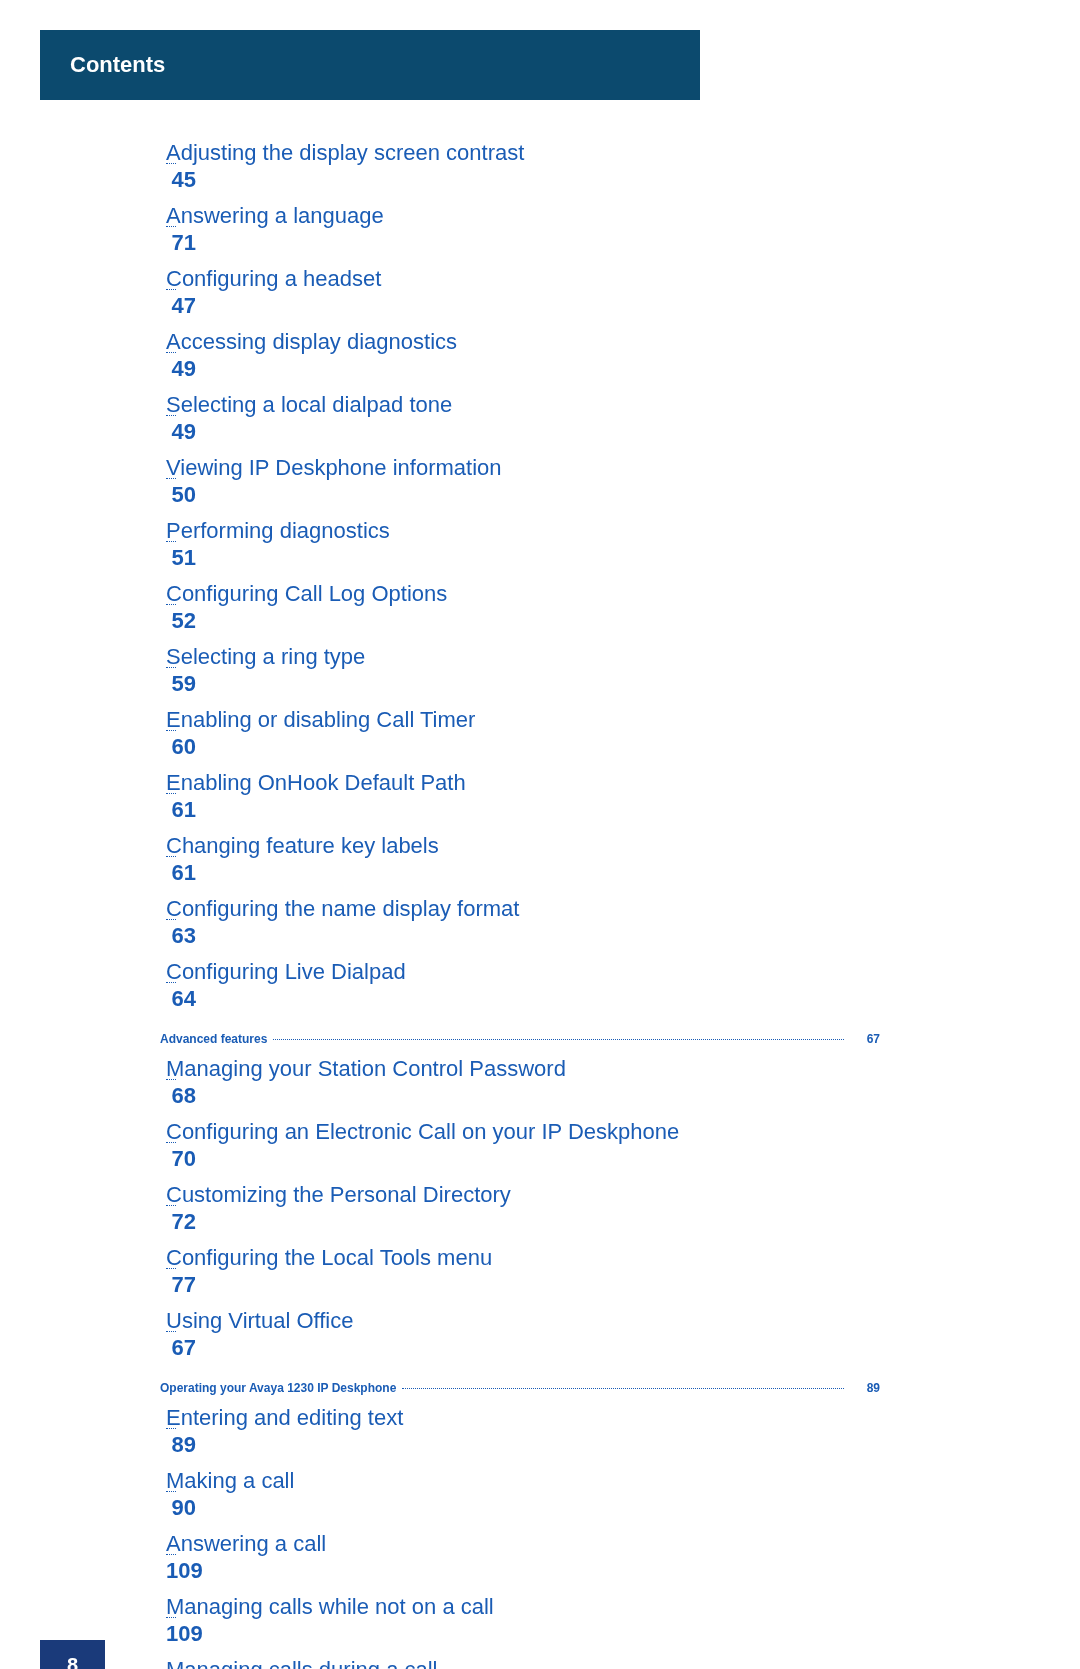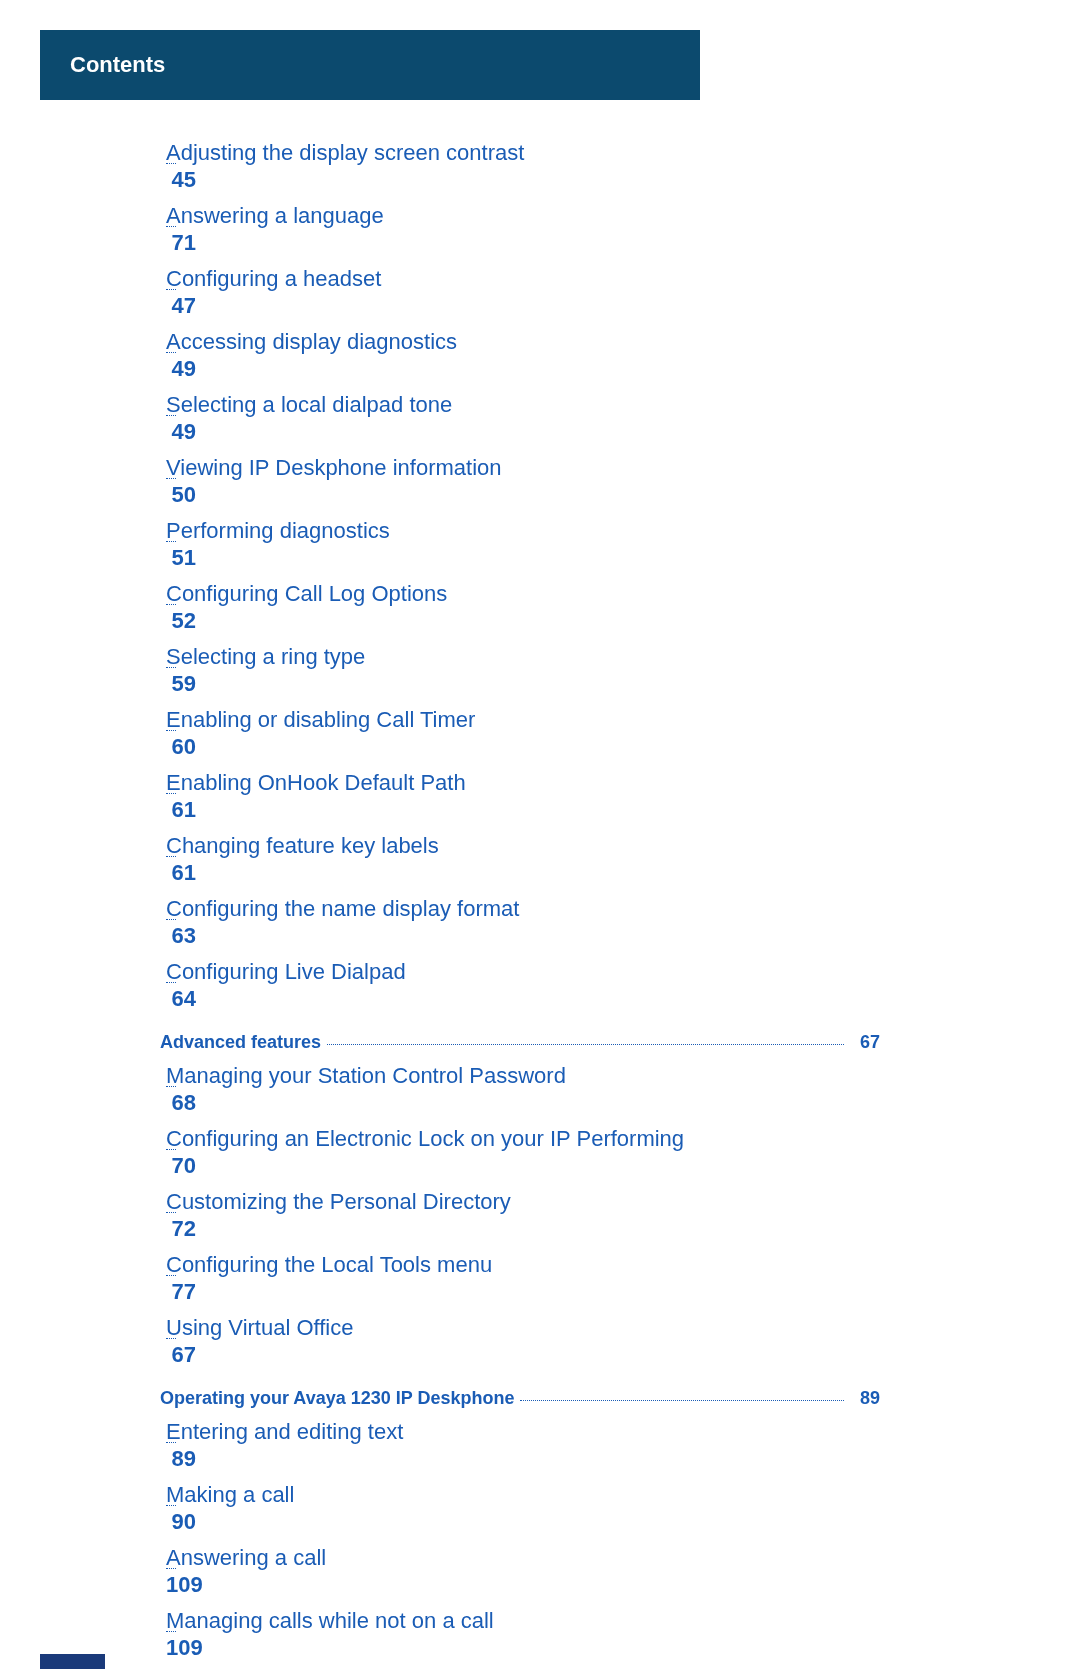--- a/index.html
+++ b/index.html
@@ -70,21 +70,21 @@
       flex-shrink: 0;
       min-width: 30px;
       text-align: right;
     }
 
     .toc-section-header {
       display: flex;
       align-items: baseline;
       margin-bottom: 10px;
       margin-top: 20px;
-      font-size: 18px;
+      font-size: 12px;
     }
 
     .toc-section-link {
       color: #1a5cb5;
       text-decoration: none;
       font-weight: bold;
       white-space: nowrap;
       flex-shrink: 0;
     }
 
@@ -208,21 +208,21 @@
       <a class="toc-section-link">Advanced features</a>
       <span class="toc-section-dots"></span>
       <span class="toc-section-page">67</span>
     </div>
     <div class="toc-item">
         <a class="toc-link">Managing your Station Control Password</a>
         <span class="toc-dots"></span>
         <span class="toc-page">68</span>
       </div>
     <div class="toc-item">
-        <a class="toc-link">Configuring an Electronic Lock on your IP Performing</a>
+        <a class="toc-link">Configuring an Electronic Call on your IP Deskphone</a>
         <span class="toc-dots"></span>
         <span class="toc-page">70</span>
       </div>
     <div class="toc-item">
         <a class="toc-link">Customizing the Personal Directory</a>
         <span class="toc-dots"></span>
         <span class="toc-page">72</span>
       </div>
     <div class="toc-item">
         <a class="toc-link">Configuring the Local Tools menu</a>

